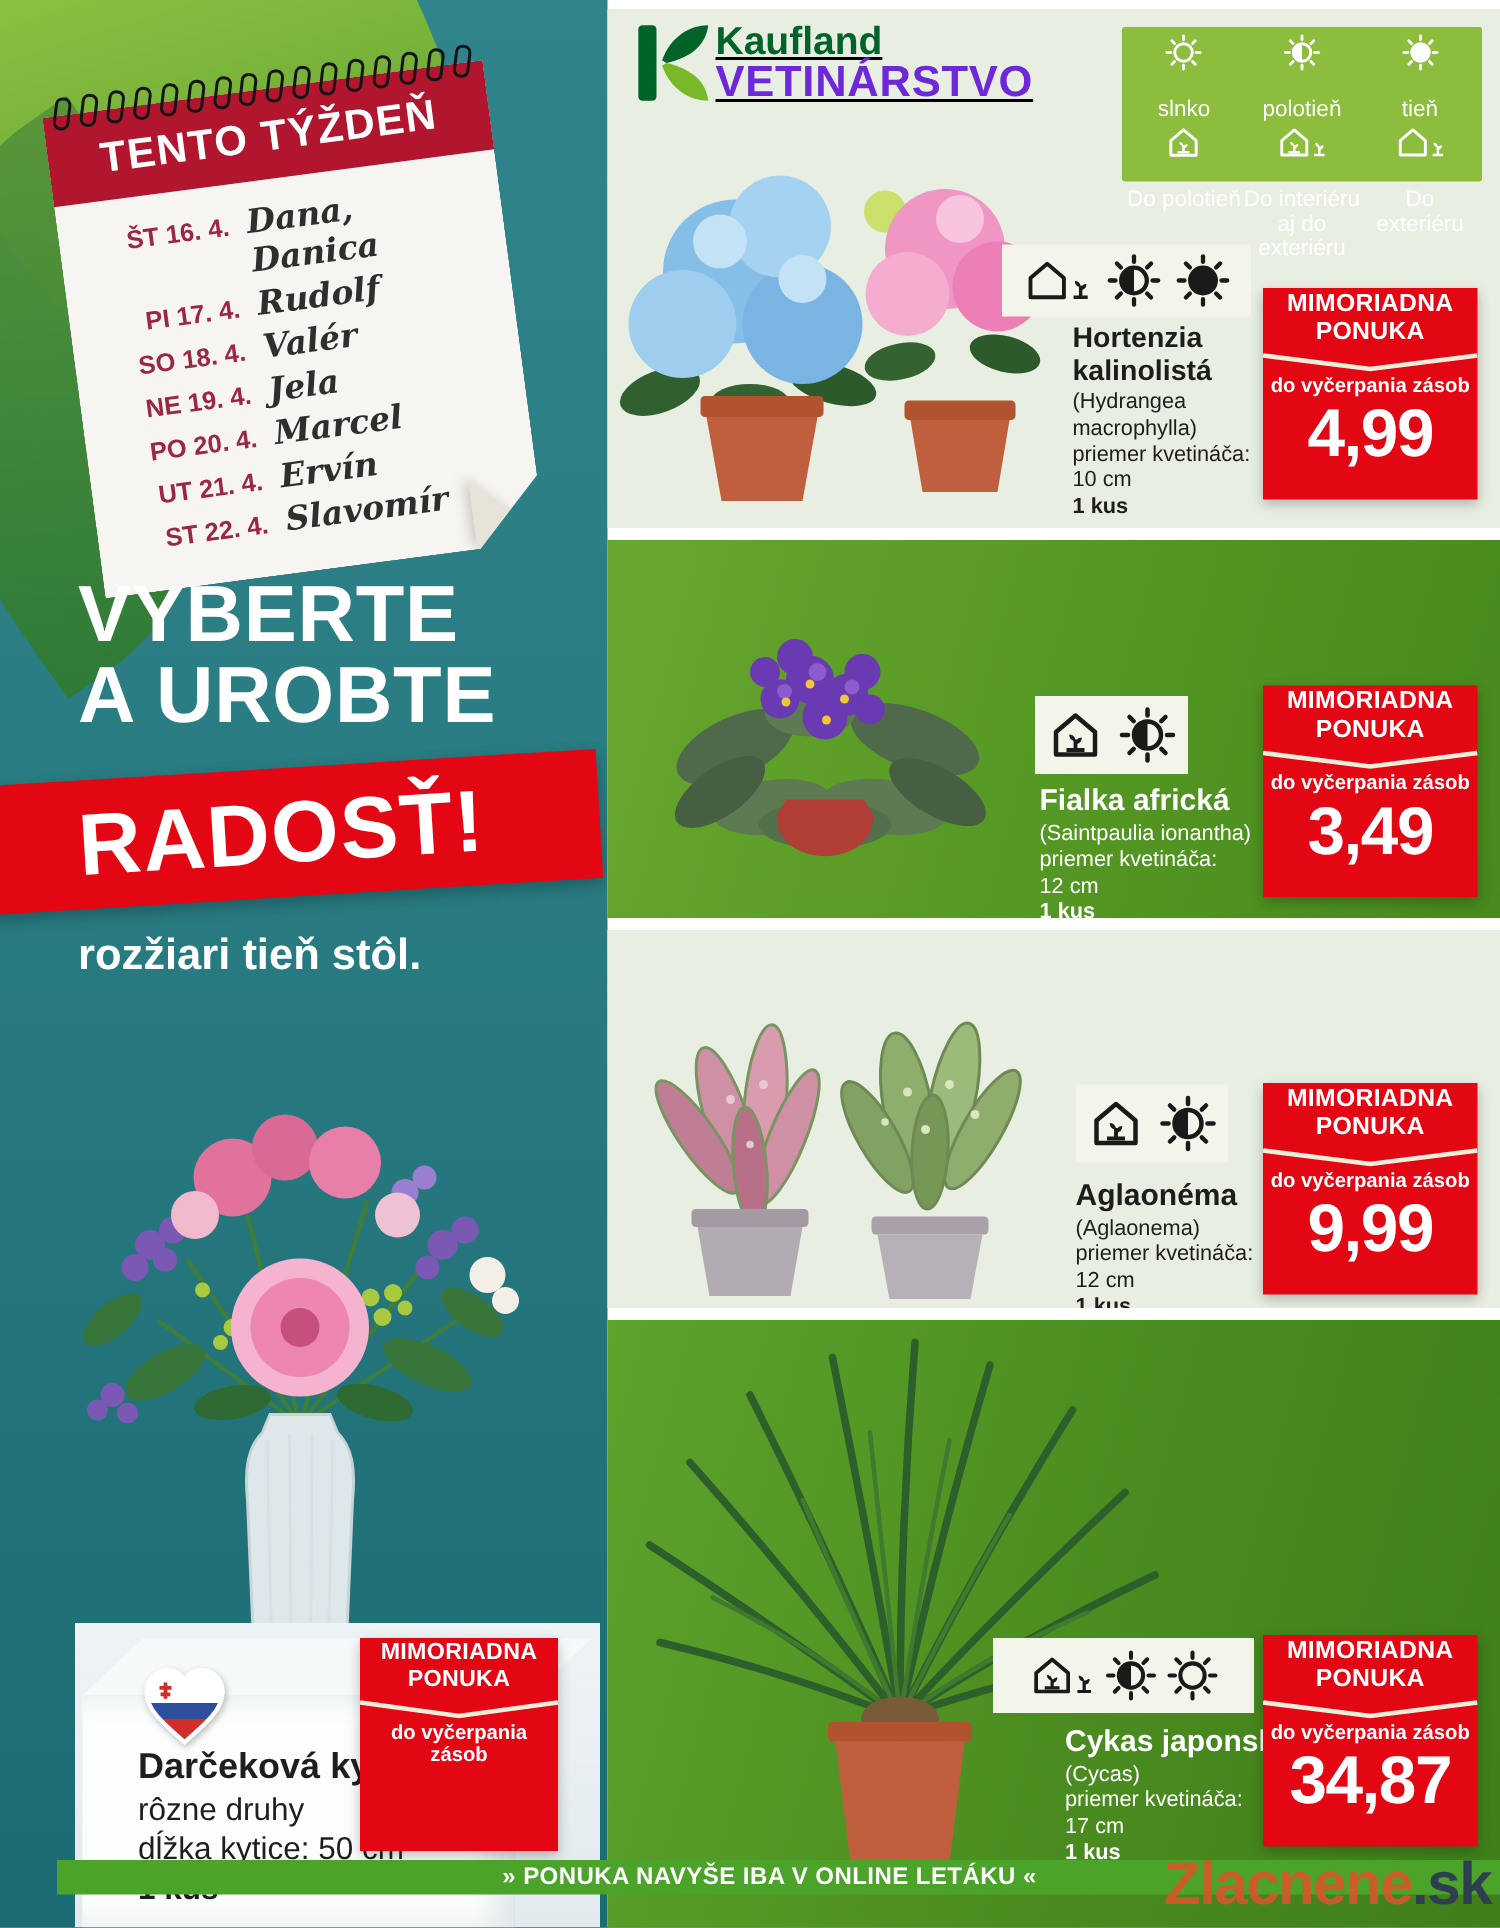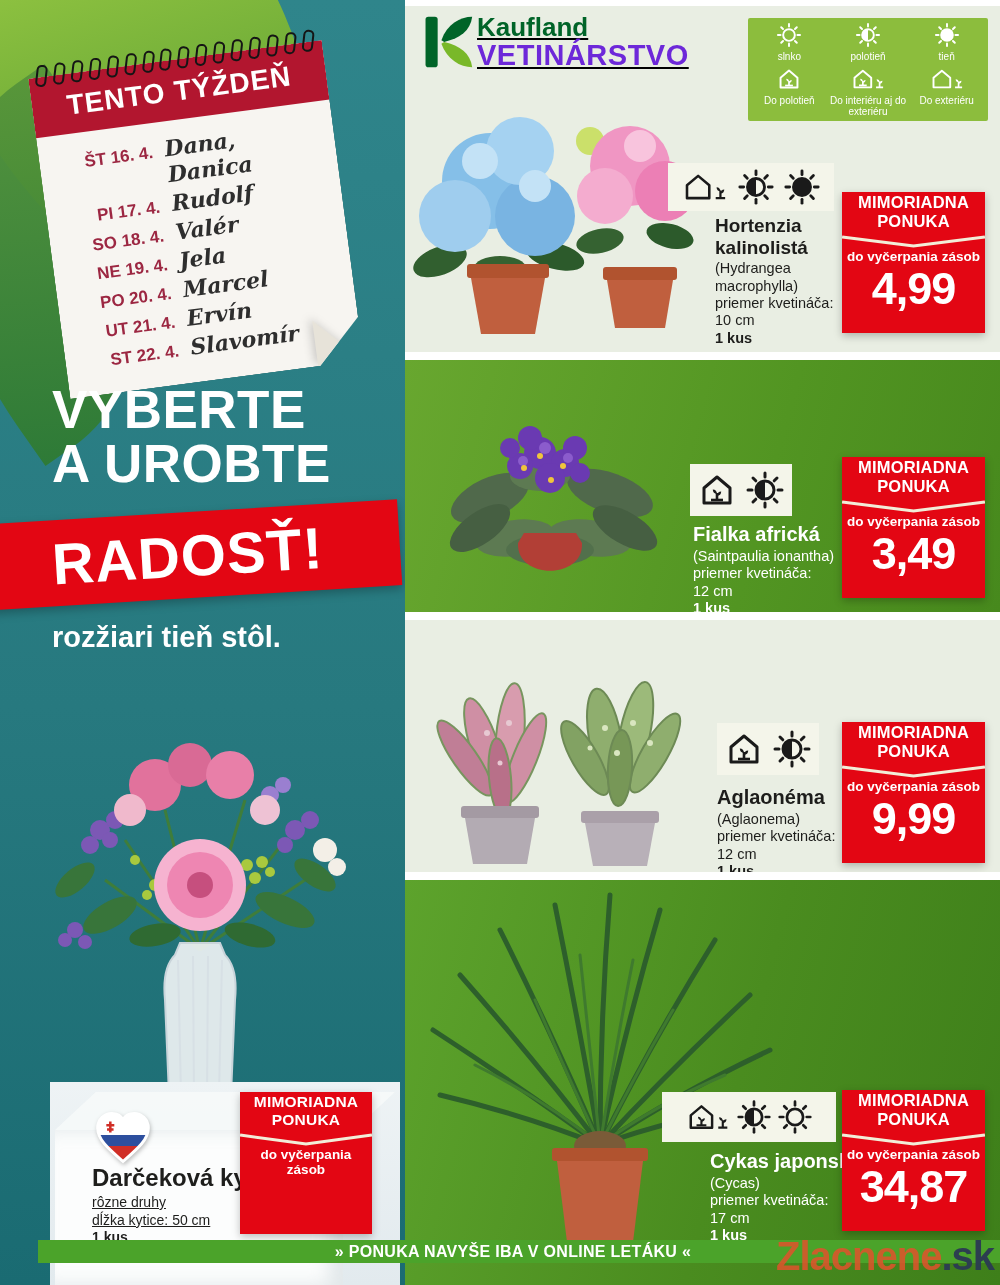--- a/index.html
+++ b/index.html
@@ -37,21 +37,21 @@
   .studio{position:absolute;left:50px;top:1082px;width:350px;height:203px;
           background:linear-gradient(180deg,#eef3f5,#e2eaee);}
   .cube-front{position:absolute;left:5px;top:48px;width:288px;height:155px;background:#fcfdfd;
               box-shadow:inset -14px 0 18px rgba(150,170,180,.25);}
   .cube-top{position:absolute;left:5px;top:10px;width:340px;height:40px;background:#f6f9fa;
             clip-path:polygon(0 95%,12% 0,100% 0,88% 95%);opacity:.9;}
   
   .flag-heart{position:absolute;left:94px;top:1110px;width:58px;height:54px;filter:drop-shadow(1px 2px 2px rgba(0,0,0,.25));}
   .lprod{position:absolute;left:92px;top:1164px;color:#1e1e1c;}
   .lprod h3{margin:0 0 2px;font-size:24px;font-weight:800;}
-  .lprod p{margin:0;font-size:14px;line-height:1.25;text-decoration:underline;}
+  .lprod p{margin:0;font-size:21px;line-height:1.25;}
   .lprod .unit{font-weight:800;}
   
   .badge{position:absolute;width:143px;height:141px;background:#e30613;color:#fff;text-align:center;
          box-shadow:0 3px 8px rgba(0,0,0,.25);}
   .b-title{padding-top:1px;font-size:16.5px;font-weight:800;line-height:1.15;letter-spacing:.2px;width:120px;margin:0 auto;}
   .b-chev{display:block;width:100%;height:14px;margin-top:3px;}
   .b-note{font-size:13.5px;font-weight:700;margin-top:1px;}
   .b-price{font-size:45px;font-weight:800;letter-spacing:-1px;line-height:1.05;margin-top:1px;}
   .badge.small{width:132px;height:142px;left:240px;top:1092px;}
   .badge.small .b-title{font-size:15.5px;width:112px;}
@@ -89,21 +89,21 @@
   
   .logo{position:absolute;left:14px;top:8px;display:flex;align-items:center;}
   .logo .mark{width:56px;height:56px;flex:none;}
   .logo .words{margin-left:2px;line-height:1;text-decoration:underline;}
   .logo .store{color:#006428;font-weight:800;font-size:26px;display:block;}
   .logo .dept{color:#6d28d9;font-weight:800;font-size:29px;letter-spacing:.5px;display:block;margin-top:1px;}
   .legend{position:absolute;right:12px;top:12px;width:240px;height:103px;background:#8cbd3d;border-radius:2px;
           display:grid;grid-template-columns:1fr 1fr 1fr;grid-template-rows:1fr 1fr;color:#fff;padding:4px 2px;box-sizing:border-box;}
   .lcell{display:flex;flex-direction:column;align-items:center;justify-content:flex-start;text-align:center;}
   .lcell svg{height:26px;}
-  .lcell .llab{font-size:10px;line-height:1.12;margin-top:3px;}
+  .lcell .llab{font-size:15px;line-height:1.12;margin-top:17px;}
   
   .bar{position:absolute;left:38px;right:0;top:1240px;height:23px;background:#4ba32a;z-index:30;}
   .bar span{position:absolute;left:130px;width:690px;text-align:center;line-height:23px;color:#fff;
             font-weight:800;font-size:16px;letter-spacing:.3px;}
   .watermark{position:absolute;right:6px;top:1234px;z-index:40;font-weight:800;font-size:40px;letter-spacing:-1px;
              text-decoration:none;}
   .watermark .wm1{color:rgba(224,82,44,.85);}
   .watermark .wm2{color:#2c3e50;}
 </style>
 </head>

